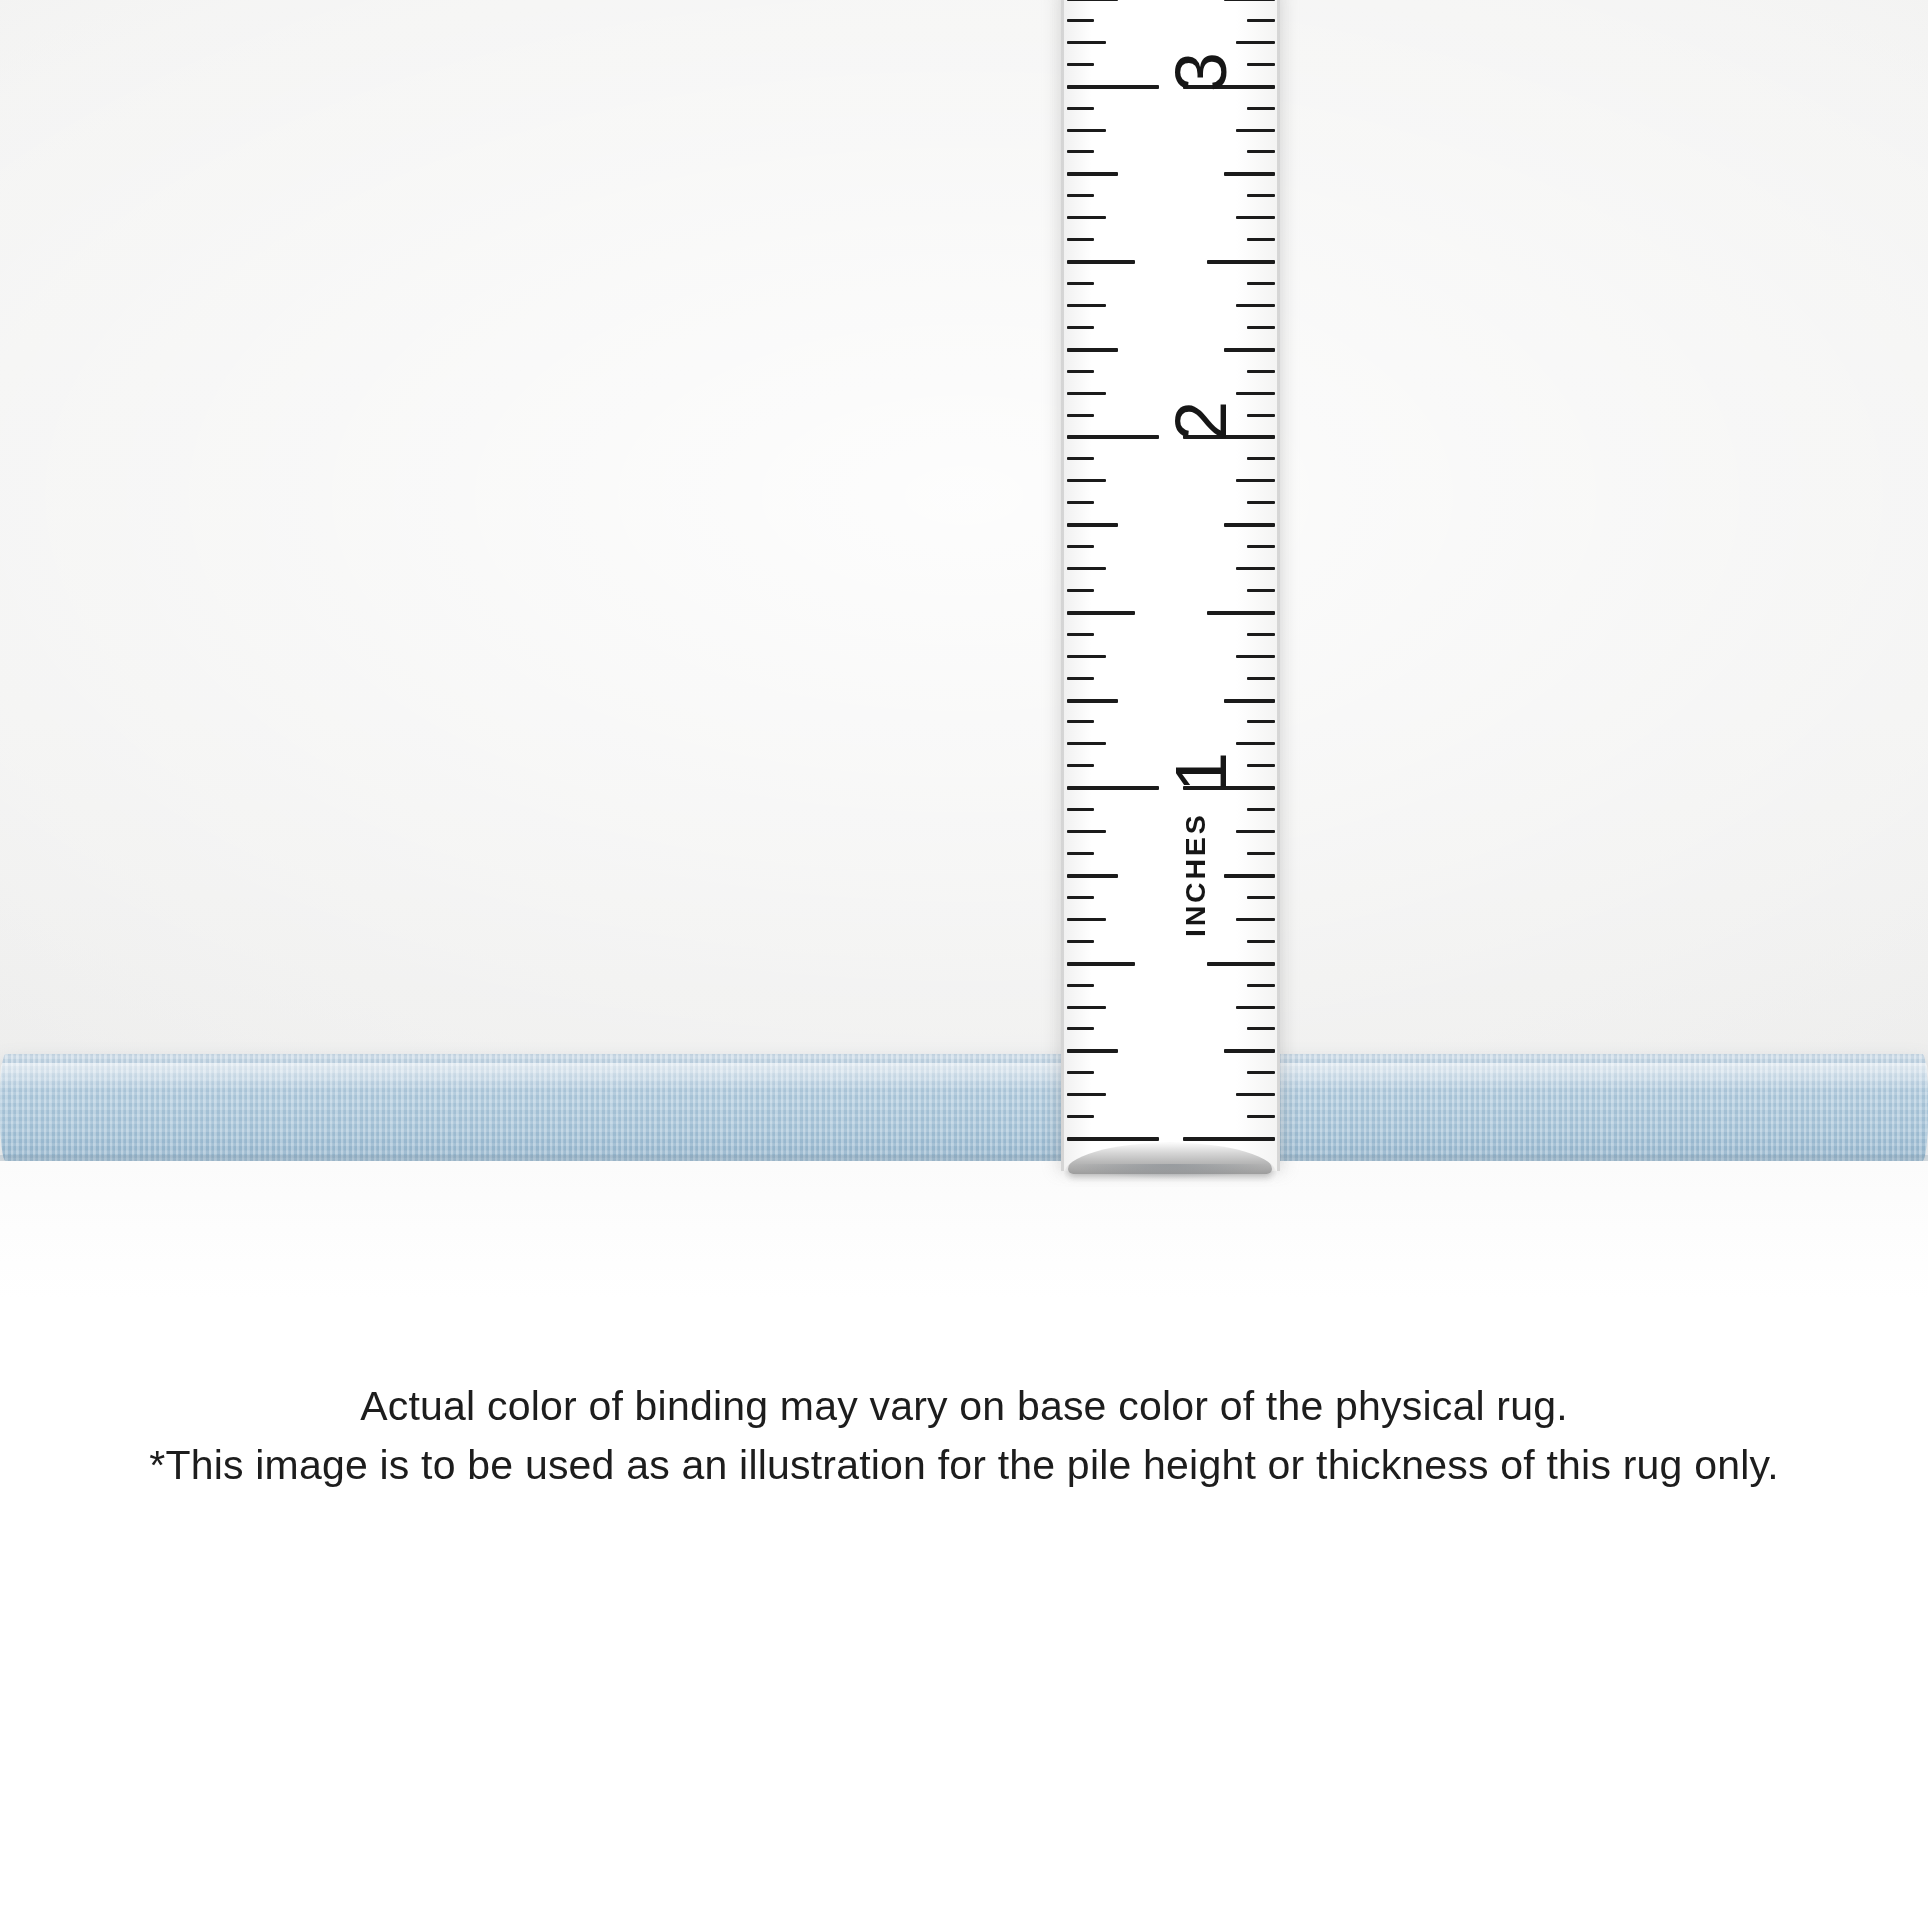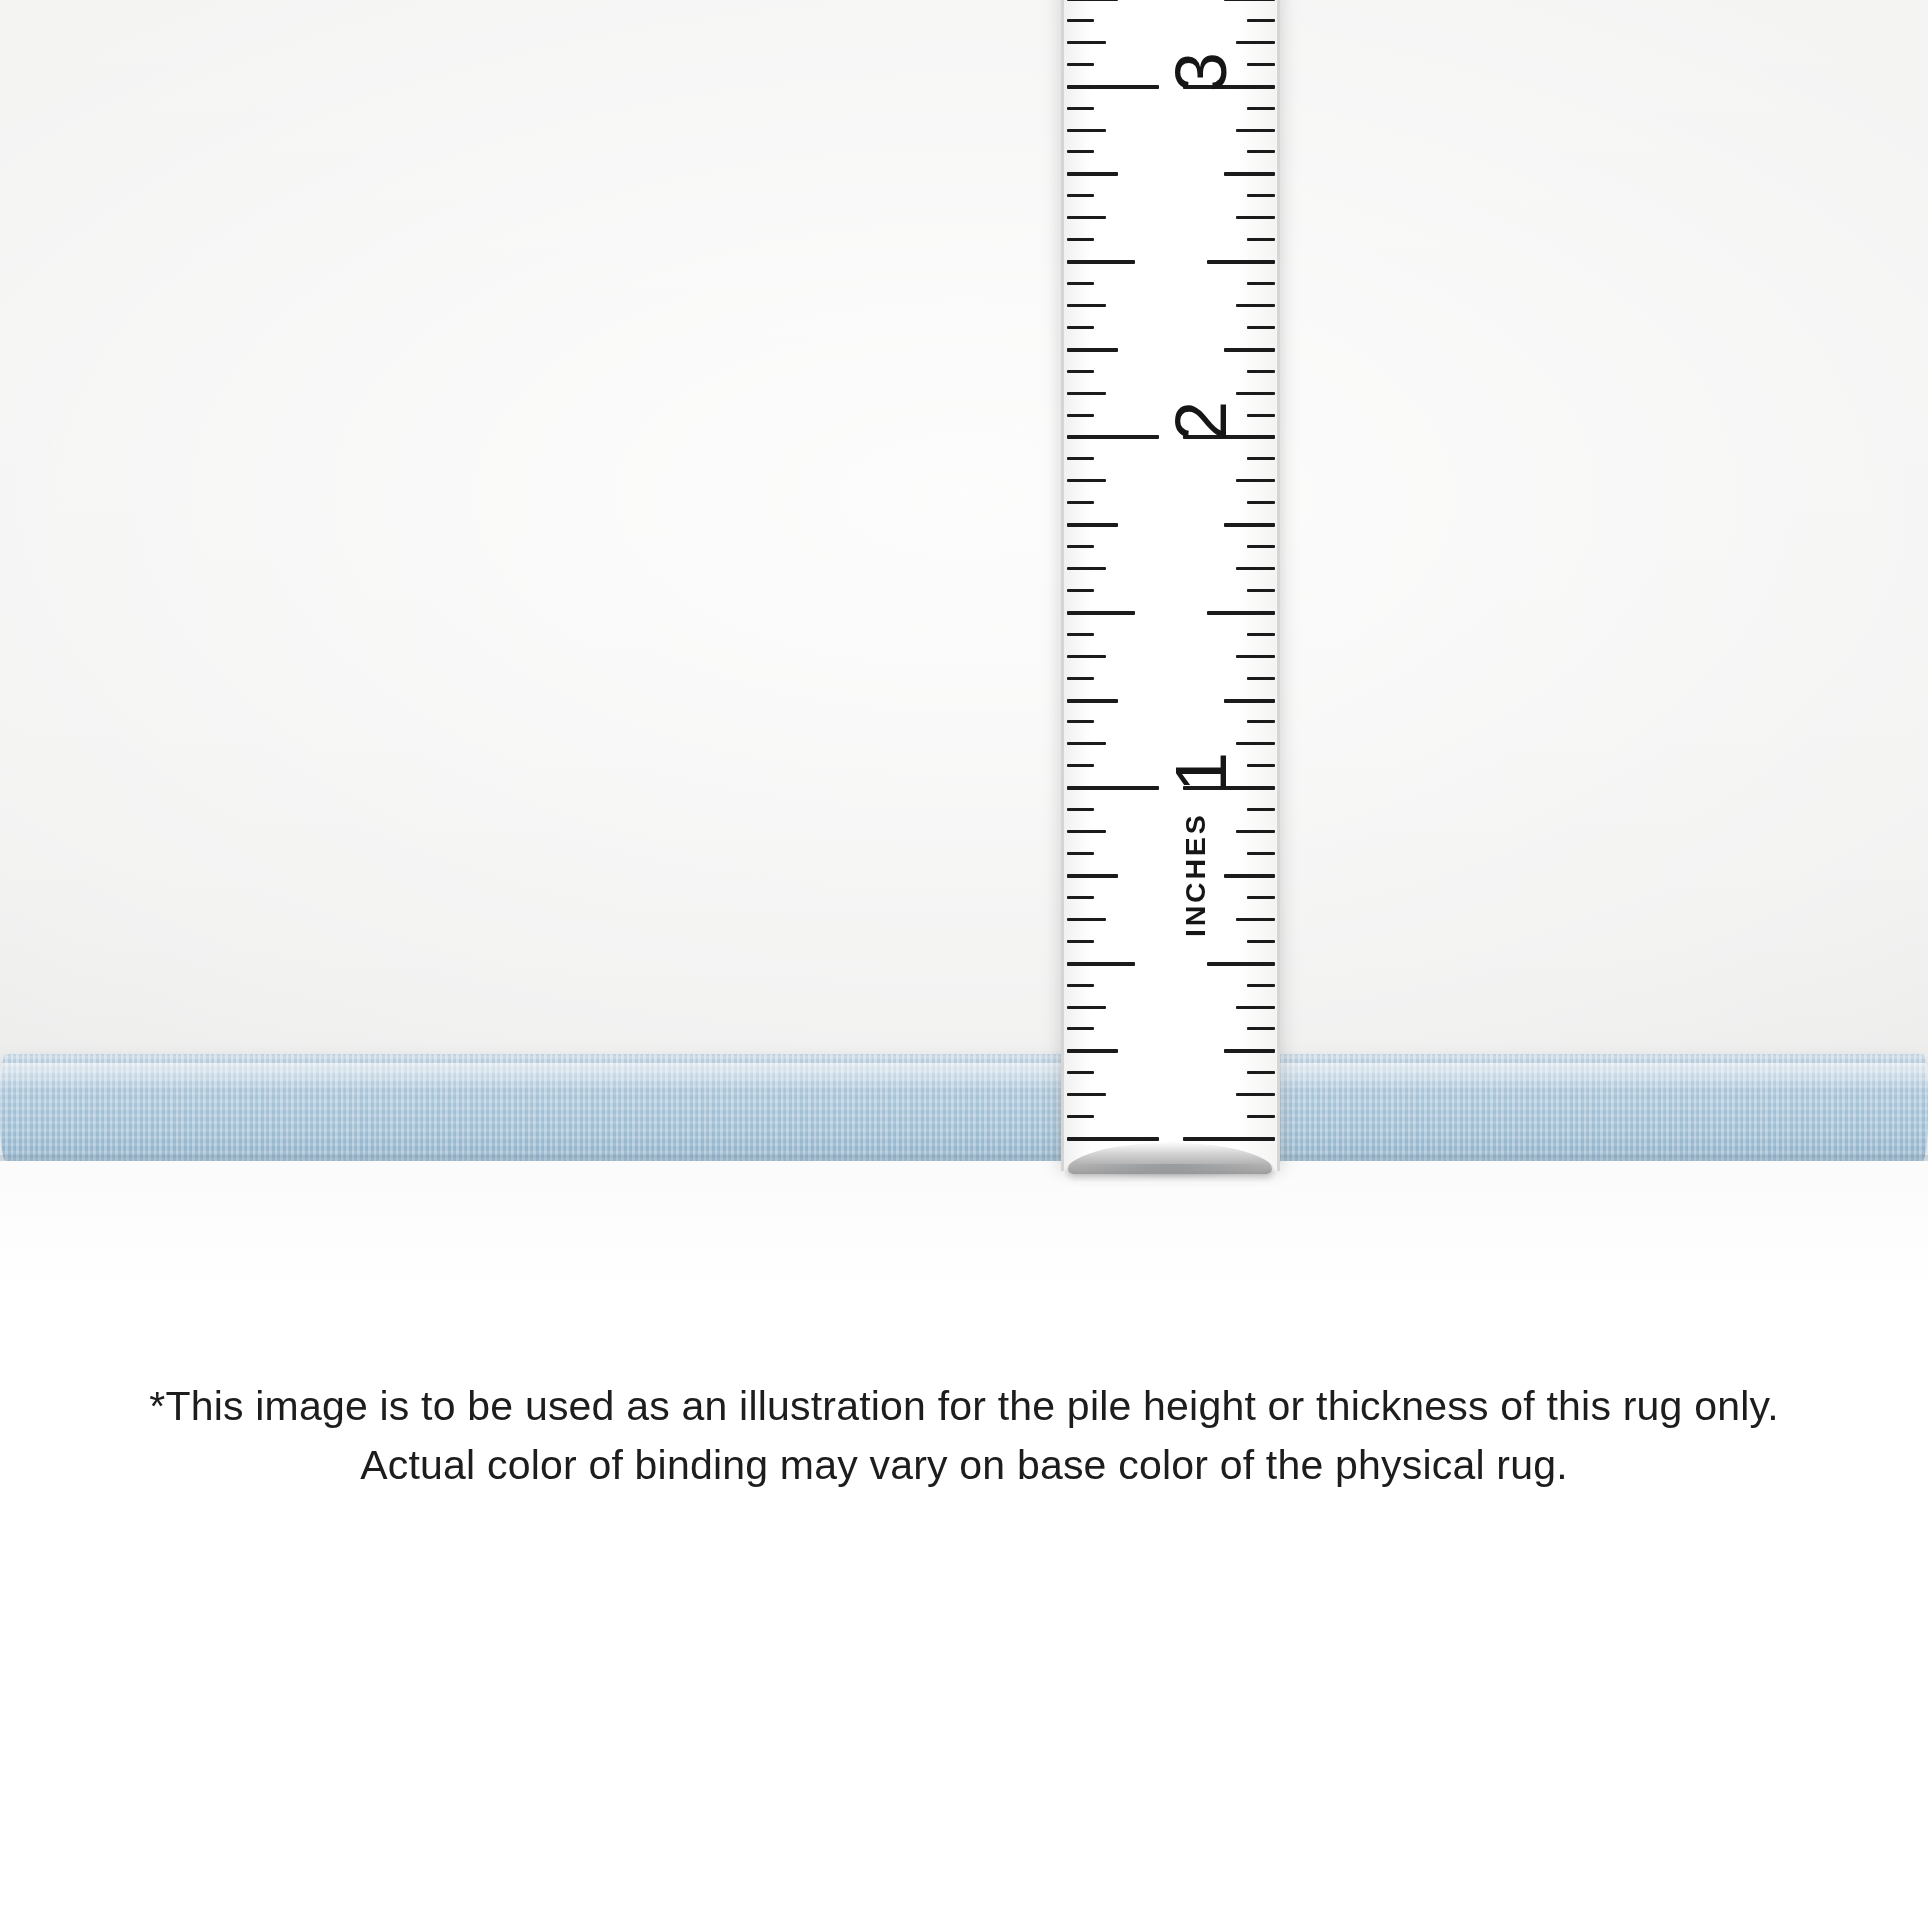--- a/index.html
+++ b/index.html
@@ -357,18 +357,18 @@
     <div class="ruler-number" style="top: 101px;">3</div>
     <div class="ruler-number" style="top: 450px;">2</div>
     <div class="ruler-number" style="top: 801px;">1</div>
     <div class="ruler-unit" style="top: 946px;">INCHES</div>
 
     <div class="ruler-tip"></div>
     <div class="ruler-tip-shadow"></div>
   </div>
 
   <div class="caption">
+    <span class="caption-line">Actual color of binding may vary on base color of the physical rug.</span>
     <span class="caption-line">*This image is to be used as an illustration for the pile height or thickness of this rug only.</span>
-    <span class="caption-line">Actual color of binding may vary on base color of the physical rug.</span>
   </div>
 
 </div>
 
 
 </body></html>

